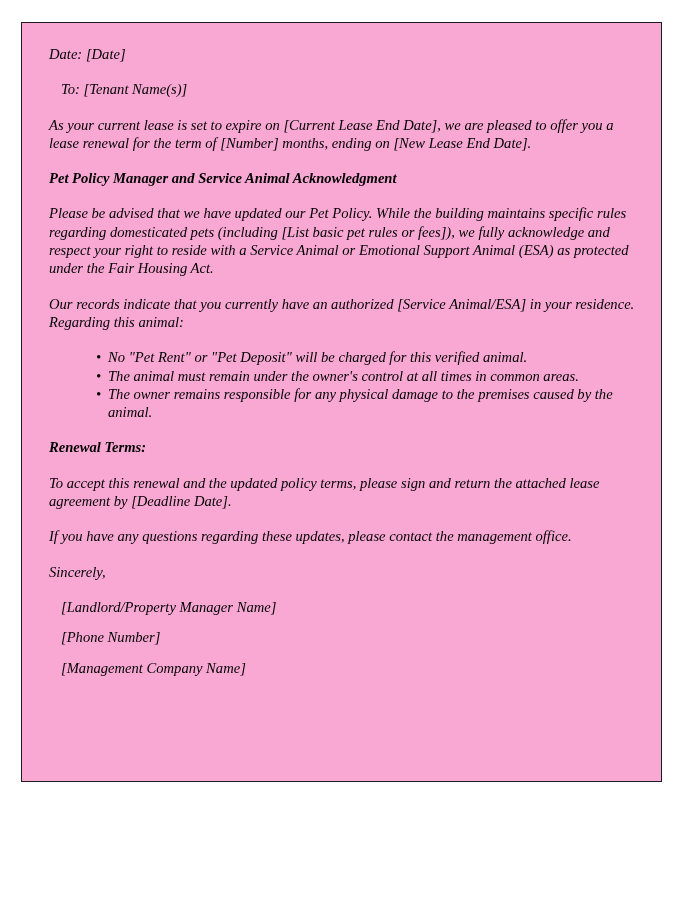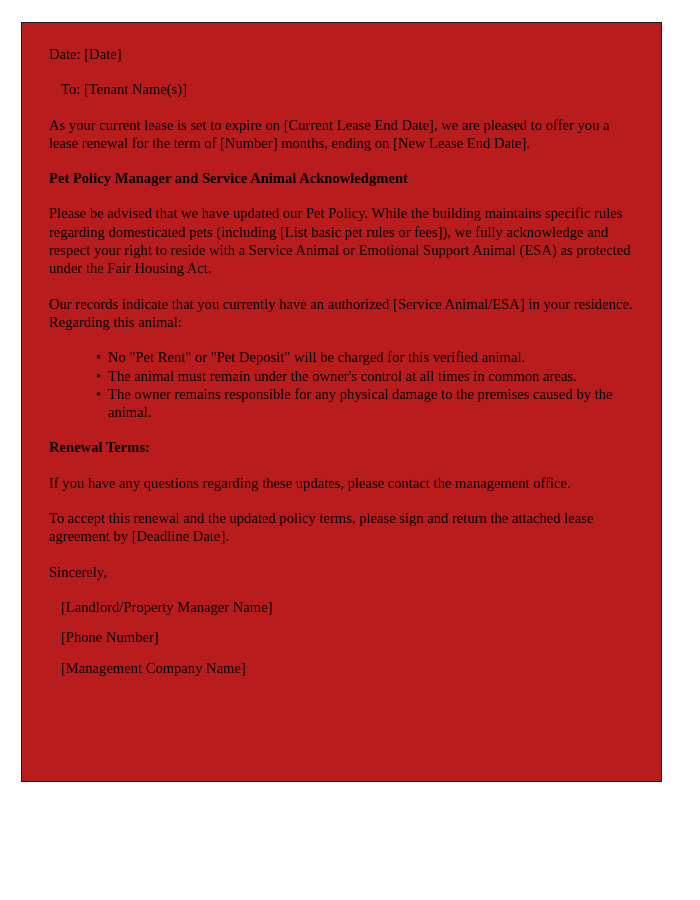--- a/index.html
+++ b/index.html
@@ -15,22 +15,23 @@
     -webkit-font-smoothing: antialiased;
   }
   #letter-frame {
     position: absolute;
     left: 21px;
     top: 22px;
     width: 641px;
     height: 760px;
     border: 1px solid #1c1c20;
     box-sizing: border-box;
-    background: #b91c1c;
+    background: #f9a8d4;
     overflow: hidden;
+    font-style: italic;
   }
   #letter-body {
     padding: 22px 26px 0 27px;
   }
   .para {
     font-size: 14.6px;
     line-height: 18.3px;
     margin: 0 0 17px 0;
     text-align: left;
   }
@@ -90,23 +91,23 @@
 
     <ul class="bullets">
       <li>No "Pet Rent" or "Pet Deposit" will be charged for this verified animal.</li>
       <li>The animal must remain under the owner's control at all times in common areas.</li>
       <li>The owner remains responsible for any physical damage to the premises caused by the animal.</li>
     </ul>
 
     <p class="heading">Renewal Terms:</p>
 
 
+    <p class="para">To accept this renewal and the updated policy terms, please sign and return the attached lease agreement by [Deadline Date].</p>
+
     <p class="para">If you have any questions regarding these updates, please contact the management office.</p>
-
-    <p class="para">To accept this renewal and the updated policy terms, please sign and return the attached lease agreement by [Deadline Date].</p>
 
     <p class="para">Sincerely,</p>
 
     <div class="block">
       <p class="para">[Landlord/Property Manager Name]</p>
       <p class="para">[Phone Number]</p>
       <p class="para">[Management Company Name]</p>
     </div>
 
   </div>

